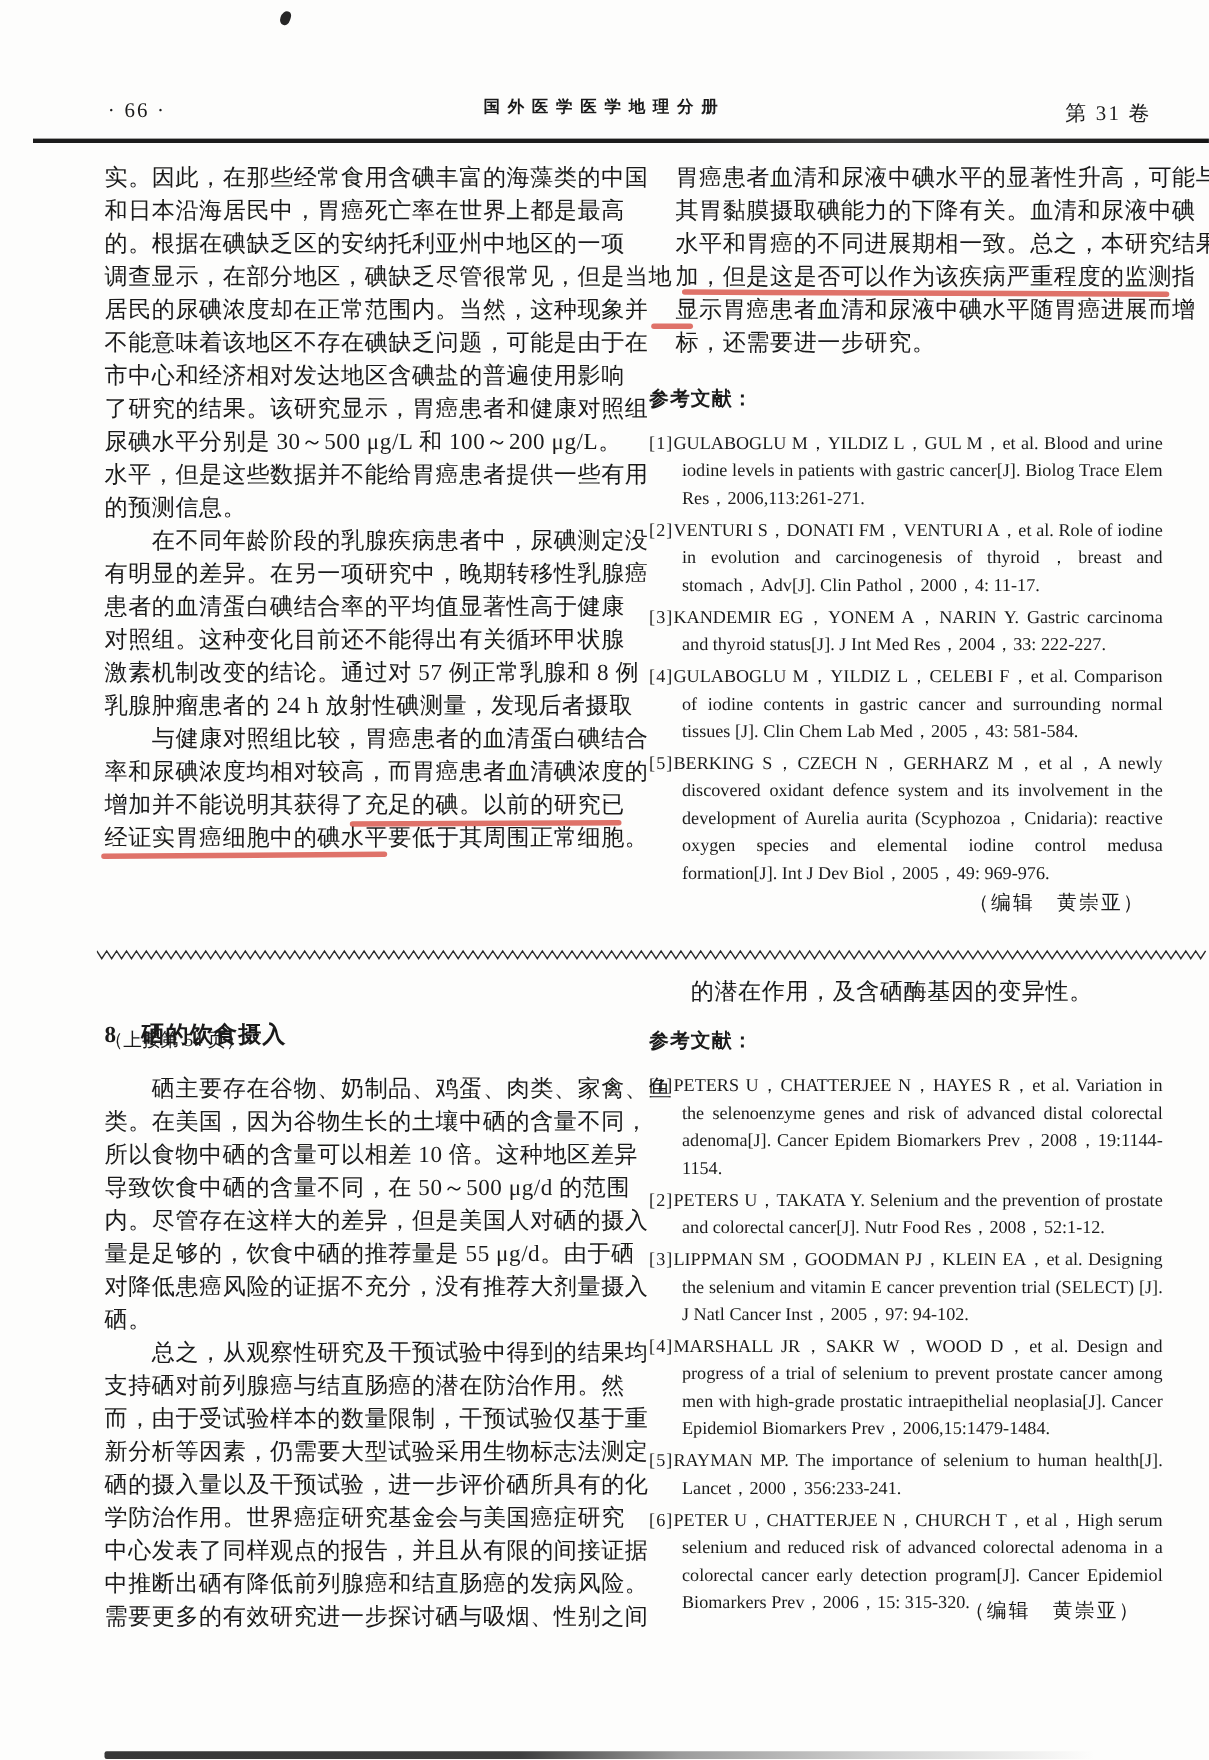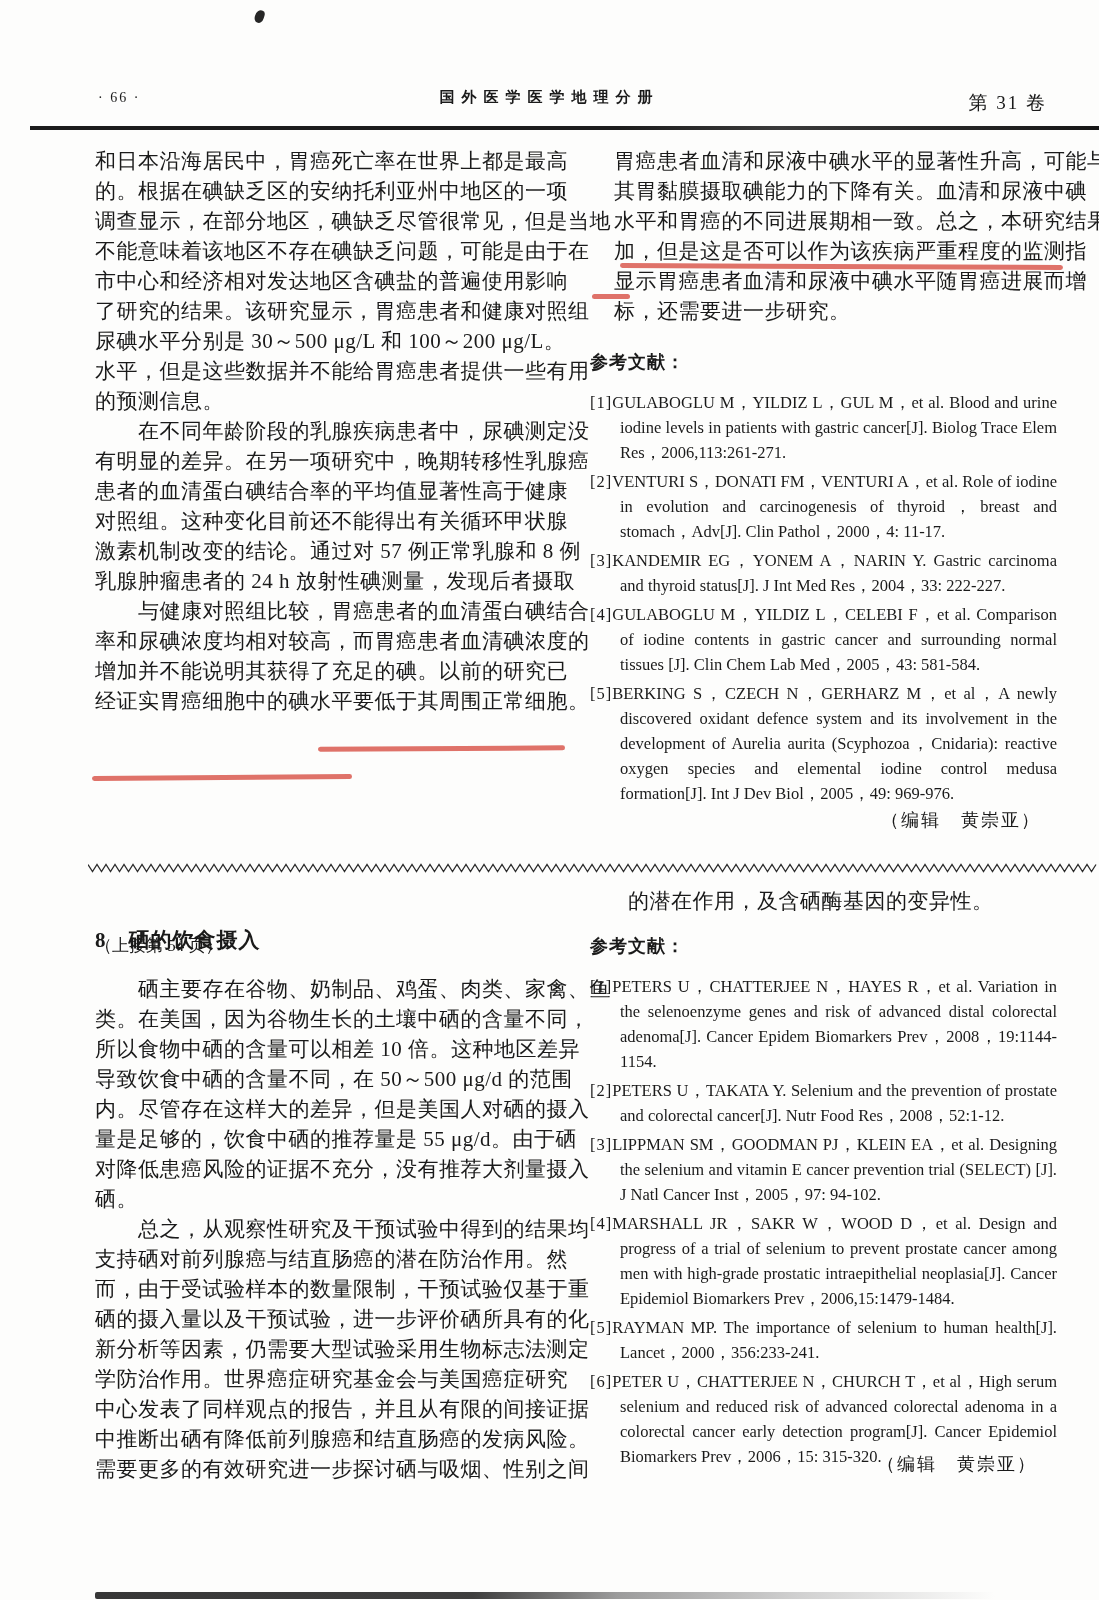--- a/index.html
+++ b/index.html
@@ -4,21 +4,21 @@
 <style>
   html,body{margin:0;padding:0;}
   body{
     width:1099px;height:1600px;position:relative;
     background:#fdfdfc;color:#1a1a1a;
     font-family:"Liberation Serif","DejaVu Serif",serif;
     overflow:hidden;
   }
   .abs{position:absolute;}
   
-  .page-num{left:98px;top:90px;font-size:14px;letter-spacing:2px;}
+  .page-num{left:98px;top:90px;font-size:19px;letter-spacing:2px;}
   .journal-title{left:0;right:0;top:88px;text-align:center;font-size:15px;letter-spacing:7px;font-weight:bold;}
   .volume{right:52px;top:90px;font-size:19px;letter-spacing:2px;}
   .header-rule{left:30px;top:126px;width:1069px;height:4px;
     background:linear-gradient(90deg,#1c1c1c 0 55%,#3a3a3a 70%,#161616 100%);}
   
   .col-left{left:95px;width:466px;}
   .col-right{left:590px;width:467px;}
   
   .tline{
     height:30px;line-height:30px;font-size:21px;
@@ -54,23 +54,25 @@
 
 <div class="abs artifact-top"></div>
 <div class="abs artifact-bottom"></div>
 
 <div class="abs page-num">· 66 ·</div>
 <div class="abs journal-title">国外医学医学地理分册</div>
 <div class="abs volume">第 31 卷</div>
 <div class="abs header-rule"></div>
 
 <div class="abs col-left" style="top:146px;" id="a1-left">
+    <div class="tline">实。因此，在那些经常食用含碘丰富的海藻类的中国</div>
     <div class="tline">和日本沿海居民中，胃癌死亡率在世界上都是最高</div>
     <div class="tline">的。根据在碘缺乏区的安纳托利亚州中地区的一项</div>
     <div class="tline">调查显示，在部分地区，碘缺乏尽管很常见，但是当地</div>
+    <div class="tline">居民的尿碘浓度却在正常范围内。当然，这种现象并</div>
     <div class="tline">不能意味着该地区不存在碘缺乏问题，可能是由于在</div>
     <div class="tline">市中心和经济相对发达地区含碘盐的普遍使用影响</div>
     <div class="tline">了研究的结果。该研究显示，胃癌患者和健康对照组</div>
     <div class="tline">尿碘水平分别是 30～500 μg/L 和 100～200 μg/L。</div>
     <div class="tline">水平，但是这些数据并不能给胃癌患者提供一些有用</div>
     <div class="tline end">的预测信息。</div>
     <div class="tline">　　在不同年龄阶段的乳腺疾病患者中，尿碘测定没</div>
     <div class="tline">有明显的差异。在另一项研究中，晚期转移性乳腺癌</div>
     <div class="tline">患者的血清蛋白碘结合率的平均值显著性高于健康</div>
     <div class="tline">对照组。这种变化目前还不能得出有关循环甲状腺</div>
@@ -116,22 +118,22 @@
     <div class="tline">类。在美国，因为谷物生长的土壤中硒的含量不同，</div>
     <div class="tline">所以食物中硒的含量可以相差 10 倍。这种地区差异</div>
     <div class="tline">导致饮食中硒的含量不同，在 50～500 μg/d 的范围</div>
     <div class="tline">内。尽管存在这样大的差异，但是美国人对硒的摄入</div>
     <div class="tline">量是足够的，饮食中硒的推荐量是 55 μg/d。由于硒</div>
     <div class="tline">对降低患癌风险的证据不充分，没有推荐大剂量摄入</div>
     <div class="tline end">硒。</div>
     <div class="tline">　　总之，从观察性研究及干预试验中得到的结果均</div>
     <div class="tline">支持硒对前列腺癌与结直肠癌的潜在防治作用。然</div>
     <div class="tline">而，由于受试验样本的数量限制，干预试验仅基于重</div>
+    <div class="tline">新分析等因素，仍需要大型试验采用生物标志法测定</div>
     <div class="tline">硒的摄入量以及干预试验，进一步评价硒所具有的化</div>
-    <div class="tline">新分析等因素，仍需要大型试验采用生物标志法测定</div>
     <div class="tline">学防治作用。世界癌症研究基金会与美国癌症研究</div>
     <div class="tline">中心发表了同样观点的报告，并且从有限的间接证据</div>
     <div class="tline">中推断出硒有降低前列腺癌和结直肠癌的发病风险。</div>
     <div class="tline">需要更多的有效研究进一步探讨硒与吸烟、性别之间</div>
   </div>
 
 <div class="abs col-right overflow-line" style="top:886px;">的潜在作用，及含硒酶基因的变异性。</div>
 <div class="abs col-right ref-heading" style="top:934px;">参考文献：</div>
 <div class="abs col-right" style="top:974px;" id="a2-refs">
     <div class="ref"><span class="ref-label">[1]</span>PETERS U，CHATTERJEE N，HAYES R，et al. Variation in the selenoenzyme genes and risk of advanced distal colorectal adenoma[J]. Cancer Epidem Biomarkers Prev，2008，19:1144-1154.</div>

